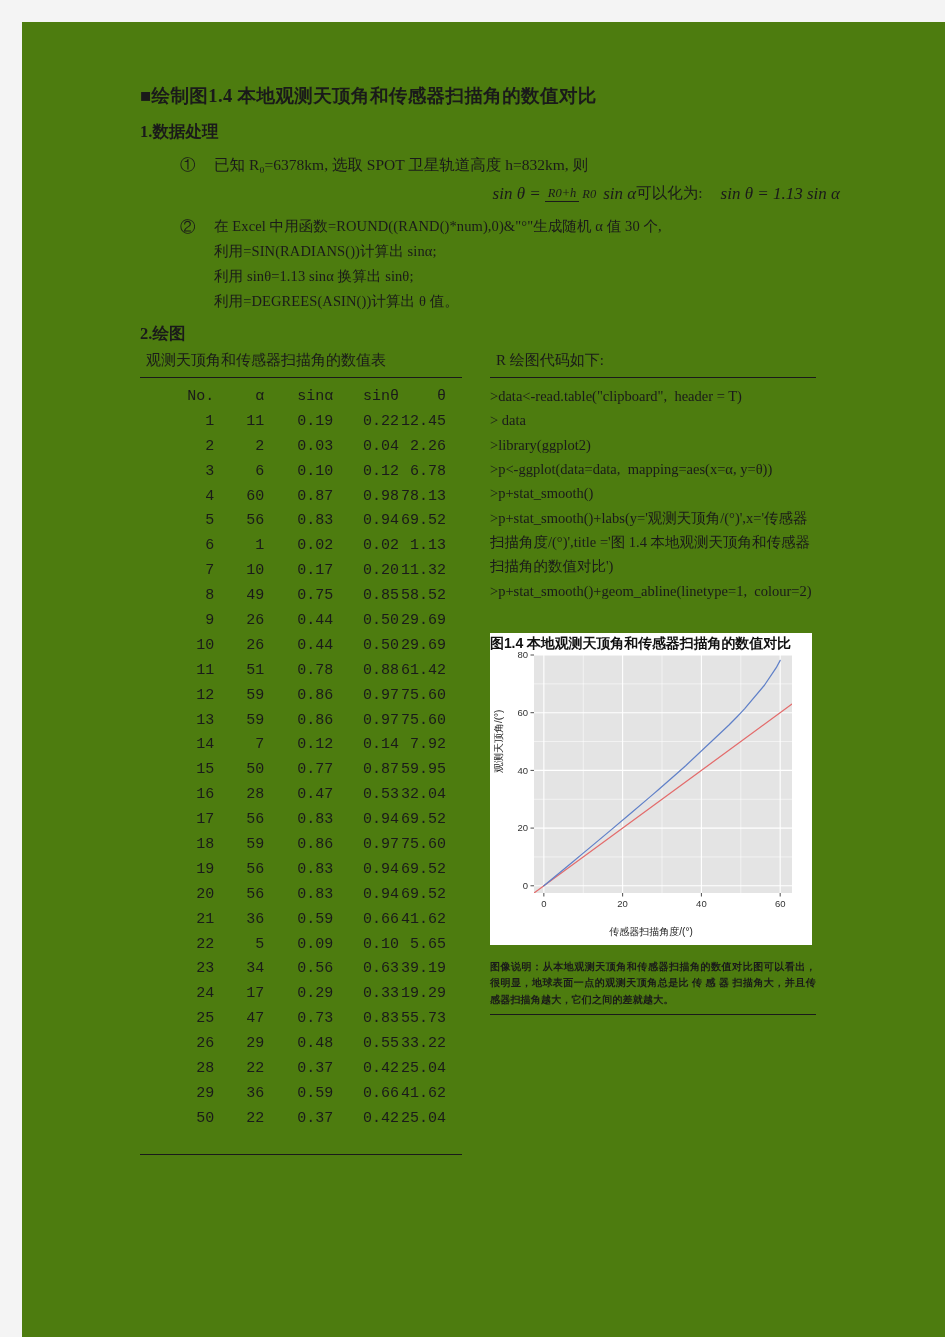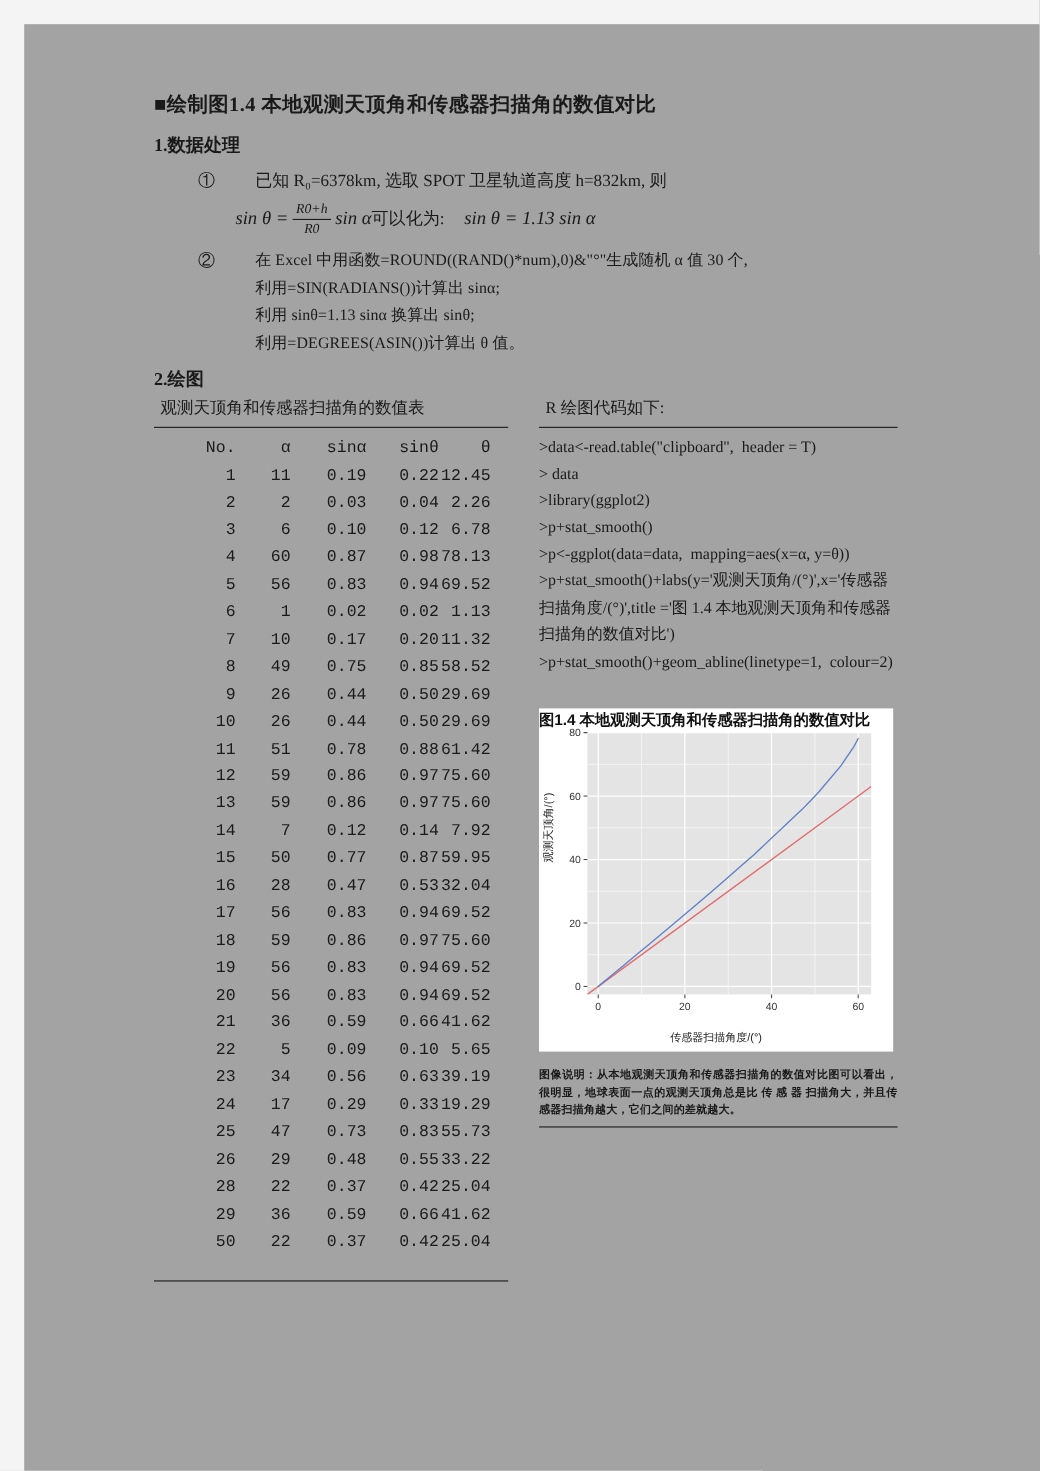--- a/index.html
+++ b/index.html
@@ -14,21 +14,21 @@
     overflow: hidden;
     font-family: "Liberation Serif", "DejaVu Serif", serif;
     color: #1a1a1a;
   }
   .page {
     position: absolute;
     left: 22px;
     top: 22px;
     width: 923px;
     height: 1315px;
-    background: #a3a3a3;
+    background: #4d7c0f;
     box-sizing: border-box;
   }
   .content {
     position: absolute;
     left: 118px;
     top: 62px;
     width: 700px;
   }
 
   
@@ -62,42 +62,42 @@
   .num-marker {
     flex: 0 0 auto;
     width: 34px;
     font-size: 15.5px;
     line-height: 1.62;
   }
   .num-body {
     flex: 1 1 auto;
     font-size: 15.5px;
     line-height: 1.62;
-    margin-left: 18px;
   }
   .code-line {
     font-family: Liberation Serif, serif;
     font-size: 14.5px;
     line-height: 1.72;
     letter-spacing: 0.1px;
   }
 
   
   .formula-row {
     display: flex;
     align-items: center;
     padding-left: 74px;
     margin: 6px 0 10px 0;
     font-family: "Liberation Serif", "DejaVu Serif", serif;
     font-style: italic;
     font-size: 17px;
+    justify-content: flex-end;
   }
   .frac {
     display: inline-flex;
-    flex-direction: column;
+    flex-direction: row;
     align-items: center;
     vertical-align: middle;
     margin: 0 4px;
     font-size: 12.5px;
     font-style: italic;
   }
   .frac .num {
     padding: 0 3px 1px 3px;
     border-bottom: 1.2px solid #1a1a1a;
     line-height: 1.15;
@@ -490,22 +490,22 @@
 
       <div class="col-gap"></div>
 
       <div class="col-right">
         <div class="col-caption">R 绘图代码如下:</div>
         <hr class="rule">
         <div class="code-block">
             <div class="ln">&gt;data&lt;-read.table("clipboard",  header = T)</div>
             <div class="ln">&gt; data</div>
             <div class="ln">&gt;library(ggplot2)</div>
+            <div class="ln">&gt;p&lt;-ggplot(data=data,  mapping=aes(x=α, y=θ))</div>
             <div class="ln">&gt;p+stat_smooth()</div>
-            <div class="ln">&gt;p&lt;-ggplot(data=data,  mapping=aes(x=α, y=θ))</div>
             <div class="ln">&gt;p+stat_smooth()+labs(y='观测天顶角/(°)',x='传感器扫描角度/(°)',title ='图 1.4 本地观测天顶角和传感器扫描角的数值对比')</div>
             <div class="ln">&gt;p+stat_smooth()+geom_abline(linetype=1,  colour=2)</div>
           </div>
 
         <div class="chart-wrap">
           <div class="chart-title">图1.4 本地观测天顶角和传感器扫描角的数值对比</div>
           <svg class="chart-svg" width="322" height="312" viewBox="0 0 322 312">
 
             <rect id="panel" x="44" y="22" width="258" height="238" fill="#E4E4E4"></rect>
             <g id="grid-major" stroke="#FFFFFF" stroke-width="1.1">

